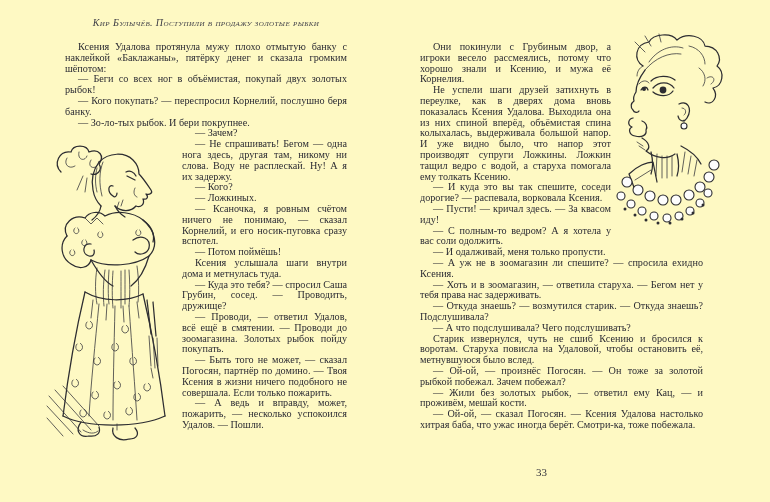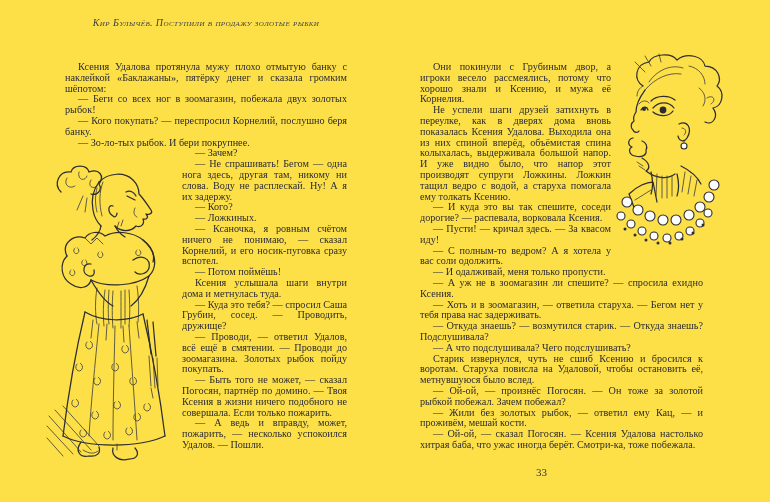--- a/index.html
+++ b/index.html
@@ -1,28 +1,28 @@
 <!DOCTYPE html>
 <html lang="ru"><head>
 <meta charset="utf-8">
 <style>
   html,body{margin:0;padding:0;background:#ffffff;}
   .page{
-    position:relative;width:770px;height:502px;background:#fde047;
+    position:relative;width:770px;height:502px;background:#fef9c3;
     font-family:"Liberation Serif","DejaVu Serif",serif;color:#2b2b33;
     overflow:hidden;
   }
   .running-head{
     position:absolute;left:65px;top:17px;width:282px;text-align:center;
     font-style:italic;font-variant:small-caps;font-size:10px;letter-spacing:0.4px;
     color:#3d3d46;white-space:nowrap;
   }
   .column{
     position:absolute;top:42px;font-size:10.2px;line-height:10.8px;
-    text-align:justify;hyphens:auto;margin-top:20px;
+    text-align:justify;hyphens:auto;
   }
   .left-column{left:65px;width:282px;}
   .right-column{left:420px;width:283px;}
   .para{margin:0;text-indent:13px;}
   .illus-left-float{
     float:left;width:112px;height:332px;margin:2px 5px 0 0;overflow:visible;
   }
   .illus-left-float svg{margin:14px 0 0 -18px;overflow:visible;display:block;}
   .illus-right-float{
     float:right;width:88px;height:190px;margin:0 0 2px 4px;overflow:visible;
@@ -40,21 +40,21 @@
 </head>
 <body>
 
 <div class="page">
 
   <div class="running-head">Кир Булычёв. Поступили в продажу золотые рыбки</div>
 
   <div class="column left-column">
     <div>
         <p class="para">Ксения Удалова протянула мужу плохо отмытую банку с наклейкой «Баклажаны», пятёрку денег и сказала громким шёпотом:</p>
-        <p class="para">— Беги со всех ног в зоомагазин, побежала двух золотых рыбок!</p>
+        <p class="para">— Беги со всех ног в объёмистая, покупай двух золотых рыбок!</p>
         <p class="para">— Кого покупать? — переспросил Корнелий, послушно беря банку.</p>
         <p class="para">— Зо-ло-тых рыбок. И бери покрупнее.</p>
       </div>
 
     <div class="illus-left-float">
       <svg width="135" height="302" viewBox="0 0 135 302">
 
         <path class="ink" d="M14,28 C6,20 12,6 24,8 C26,0 40,0 42,8 C52,4 58,12 52,20 C56,26 50,32 44,30"></path>
         <path class="ink-thin" d="M20,14 C16,20 22,26 28,22 M32,8 C30,16 38,18 40,12 M44,16 C40,22 46,26 50,22"></path>
         <path class="ink-thin" d="M36,32 L30,46 M40,34 L38,48"></path>

